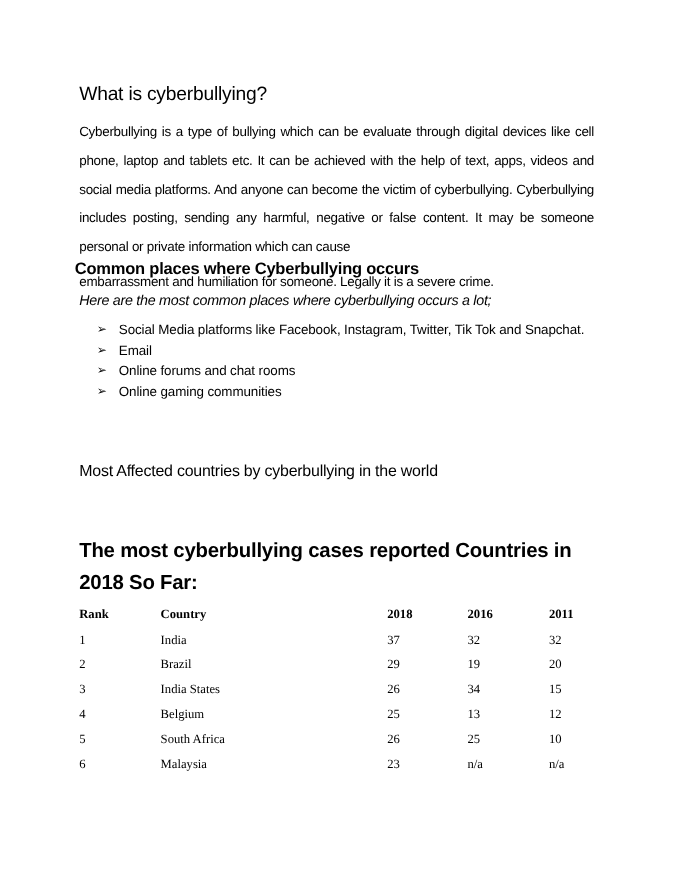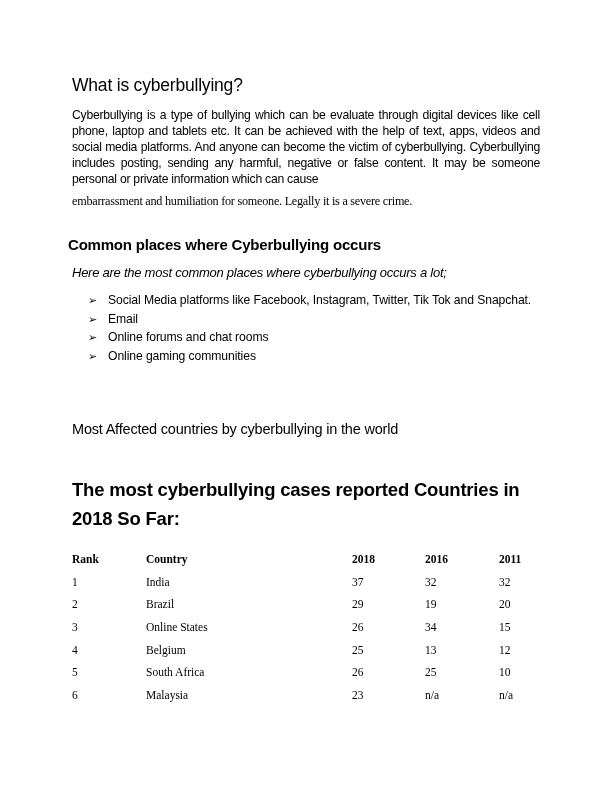--- a/index.html
+++ b/index.html
@@ -2,31 +2,31 @@
 <html><head>
 <meta charset="utf-8">
 <style>
   html, body { margin: 0; padding: 0; background: #ffffff; }
   body { width: 612px; height: 792px; position: relative; overflow: hidden; color: #000; }
   .page { position: absolute; left: 0; top: 0; width: 612px; height: 792px; }
   .sans { font-family: "Liberation Sans", "DejaVu Sans", sans-serif; }
   .serif { font-family: "Liberation Serif", "DejaVu Serif", serif; }
 
   .h1 { position: absolute; left: 72px; top: 75px; font-size: 17.5px; font-weight: normal; letter-spacing: -0.2px; }
-  .para { position: absolute; left: 72px; top: 107px; width: 468px; font-size: 12.2px; line-height: 16px; text-align: justify; letter-spacing: -0.25px; }
-  .para .last { display: block; margin-top: 6px; text-align: left; font-family: Liberation Serif, serif; }
+  .para { position: absolute; left: 72px; top: 107px; width: 468px; font-size: 12.2px; line-height: 26px; text-align: justify; letter-spacing: -0.25px; }
+  .para .last { display: block; margin-top: 6px; text-align: left; }
 
   .h2 { position: absolute; left: 68px; top: 236px; font-size: 15px; font-weight: bold; letter-spacing: -0.2px; }
   .intro { position: absolute; left: 72px; top: 265px; font-size: 13px; letter-spacing: -0.25px; font-style: italic; }
   .list { position: absolute; left: 88px; top: 291px; width: 452px; margin: 0; padding: 0; list-style: none; font-size: 12.2px; line-height: 18.5px; letter-spacing: -0.1px; }
   .list li { position: relative; padding-left: 20px; text-align: justify; }
   .list li .bullet { position: absolute; left: 0; top: 0; font-size: 11px; }
 
   .h3 { position: absolute; left: 72px; top: 421px; font-size: 14.5px; font-weight: normal; letter-spacing: -0.2px; }
-  .h4 { position: absolute; left: 72px; top: 475px; width: 470px; font-size: 18.5px; font-weight: bold; line-height: 29px; letter-spacing: -0.2px; }
+  .h4 { position: absolute; left: 72px; top: 485px; width: 470px; font-size: 18.5px; font-weight: bold; line-height: 29px; letter-spacing: -0.2px; }
 
   table.data { position: absolute; left: 72px; top: 548px; border-collapse: collapse; font-size: 11.5px; }
   table.data th, table.data td { padding: 0; height: 22.6px; text-align: left; vertical-align: middle; font-weight: normal; }
   table.data th { font-weight: bold; }
   .c-rank { width: 74px; margin-left: 30px; }
   .c-country { width: 206px; }
   .c-y1 { width: 73px; }
   .c-y2 { width: 74px; }
   .c-y3 { width: 40px; }
 </style>
@@ -88,21 +88,21 @@
       </tr>
       <tr>
         <td>2</td>
         <td>Brazil</td>
         <td>29</td>
         <td>19</td>
         <td>20</td>
       </tr>
       <tr>
         <td>3</td>
-        <td>Online States</td>
+        <td>India States</td>
         <td>26</td>
         <td>34</td>
         <td>15</td>
       </tr>
       <tr>
         <td>4</td>
         <td>Belgium</td>
         <td>25</td>
         <td>13</td>
         <td>12</td>

